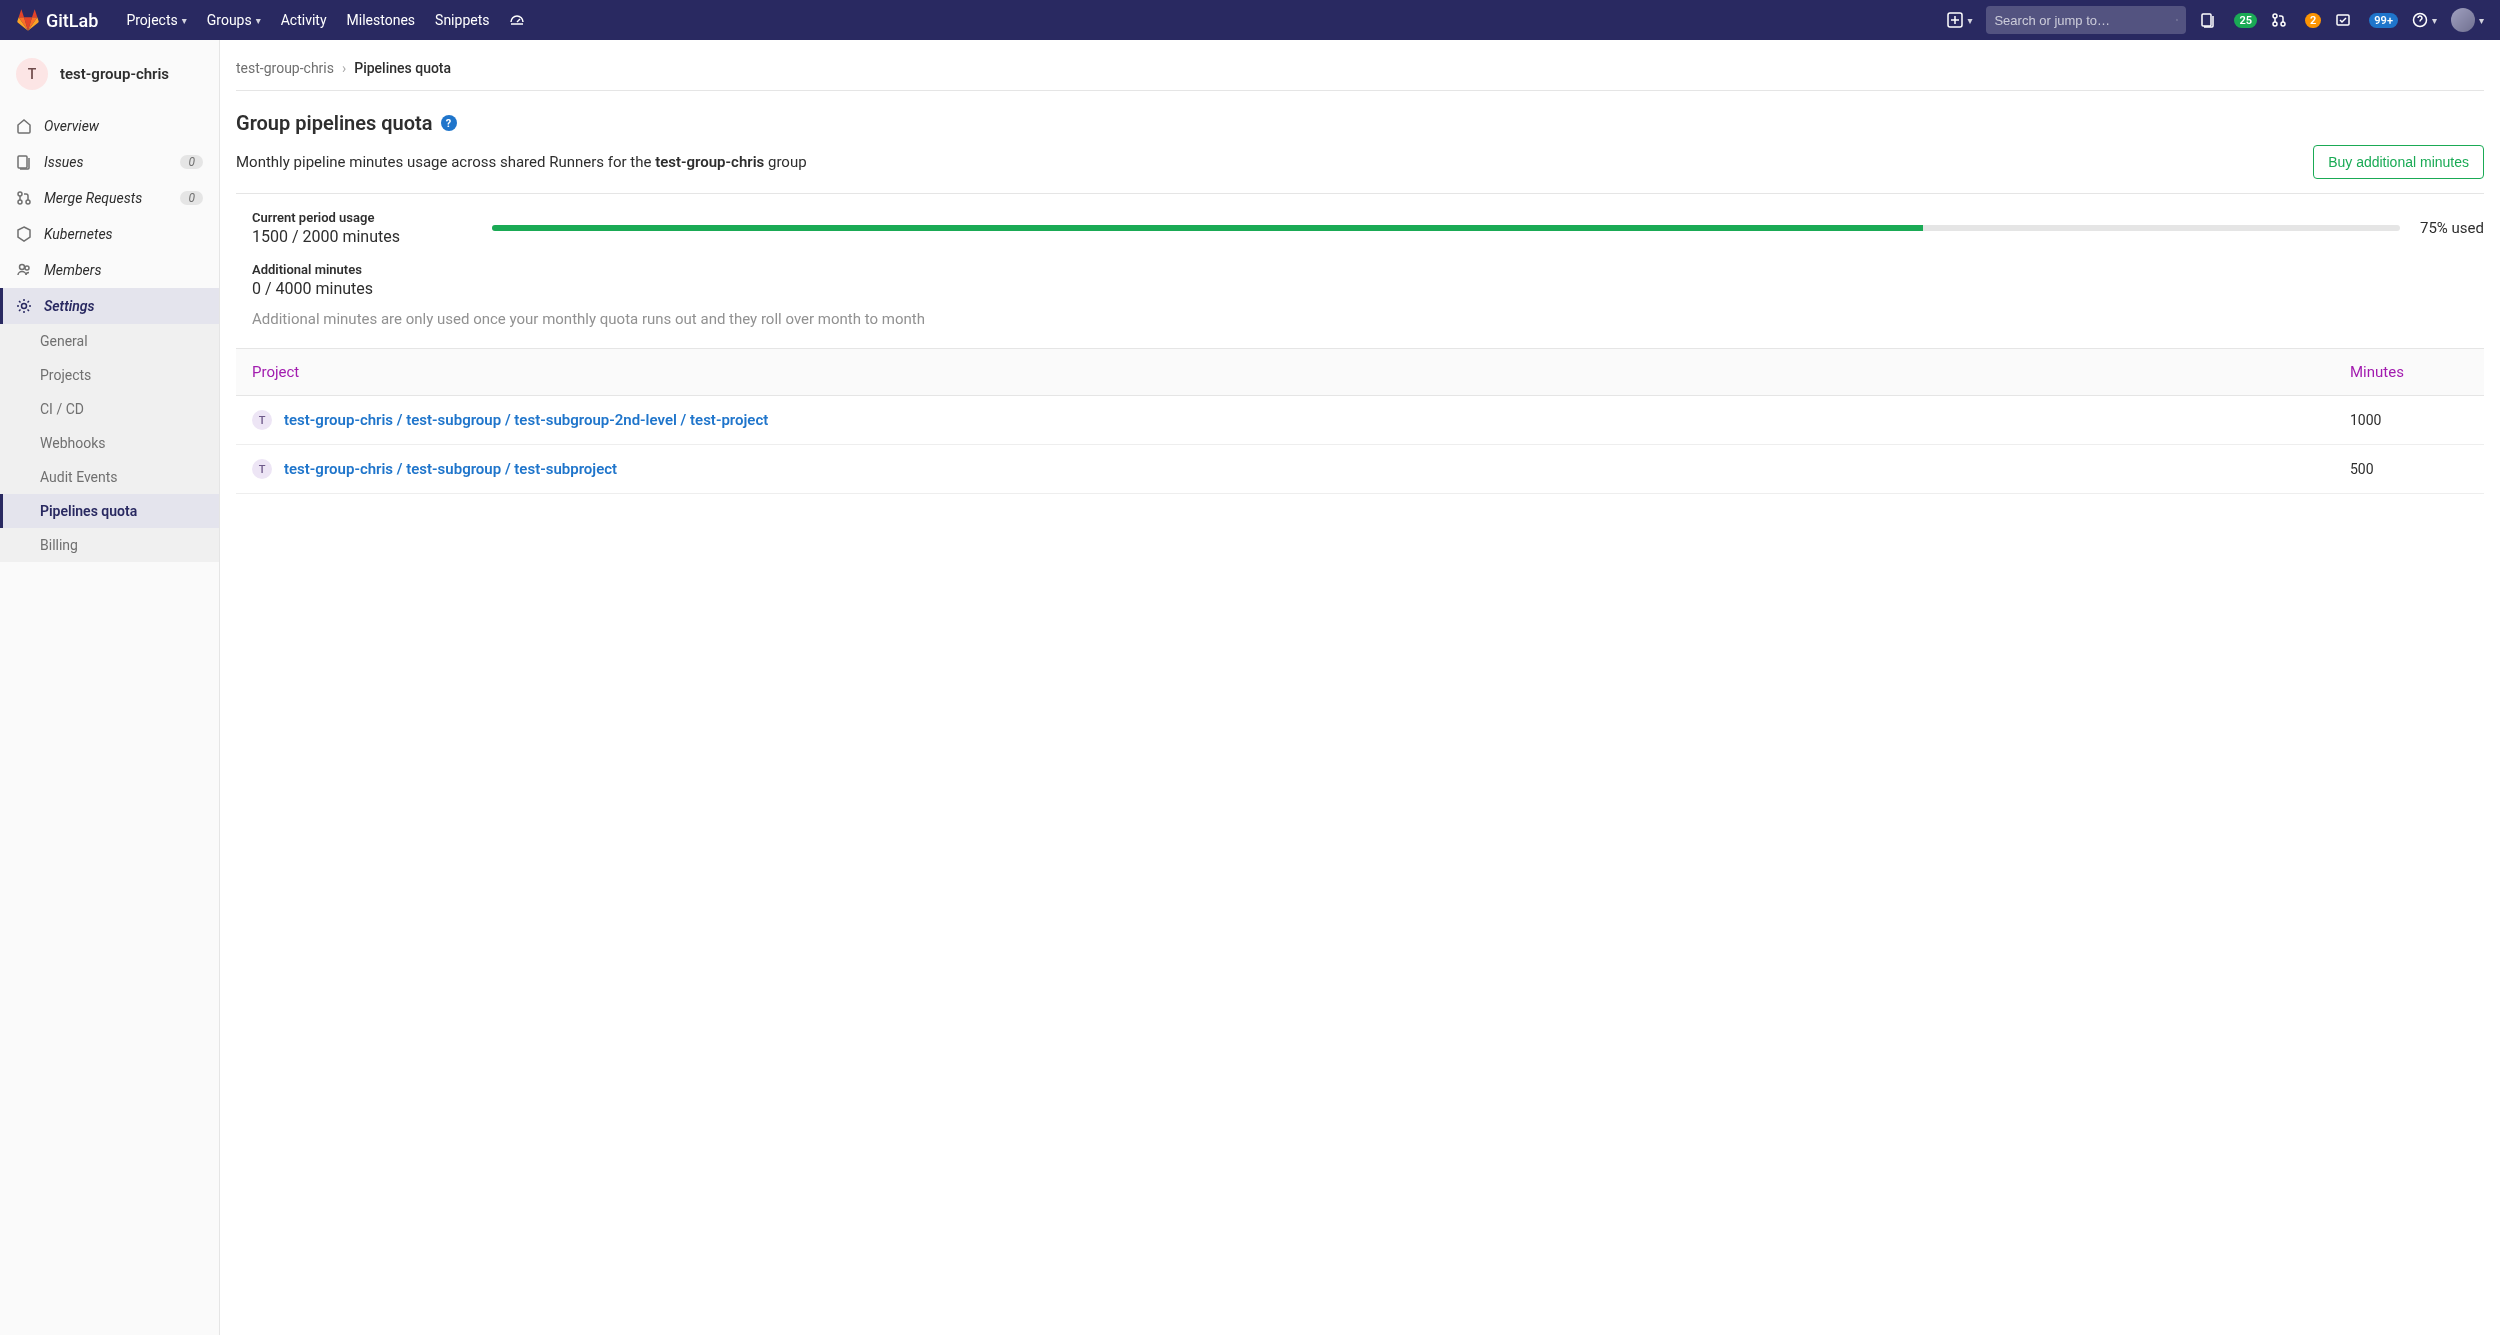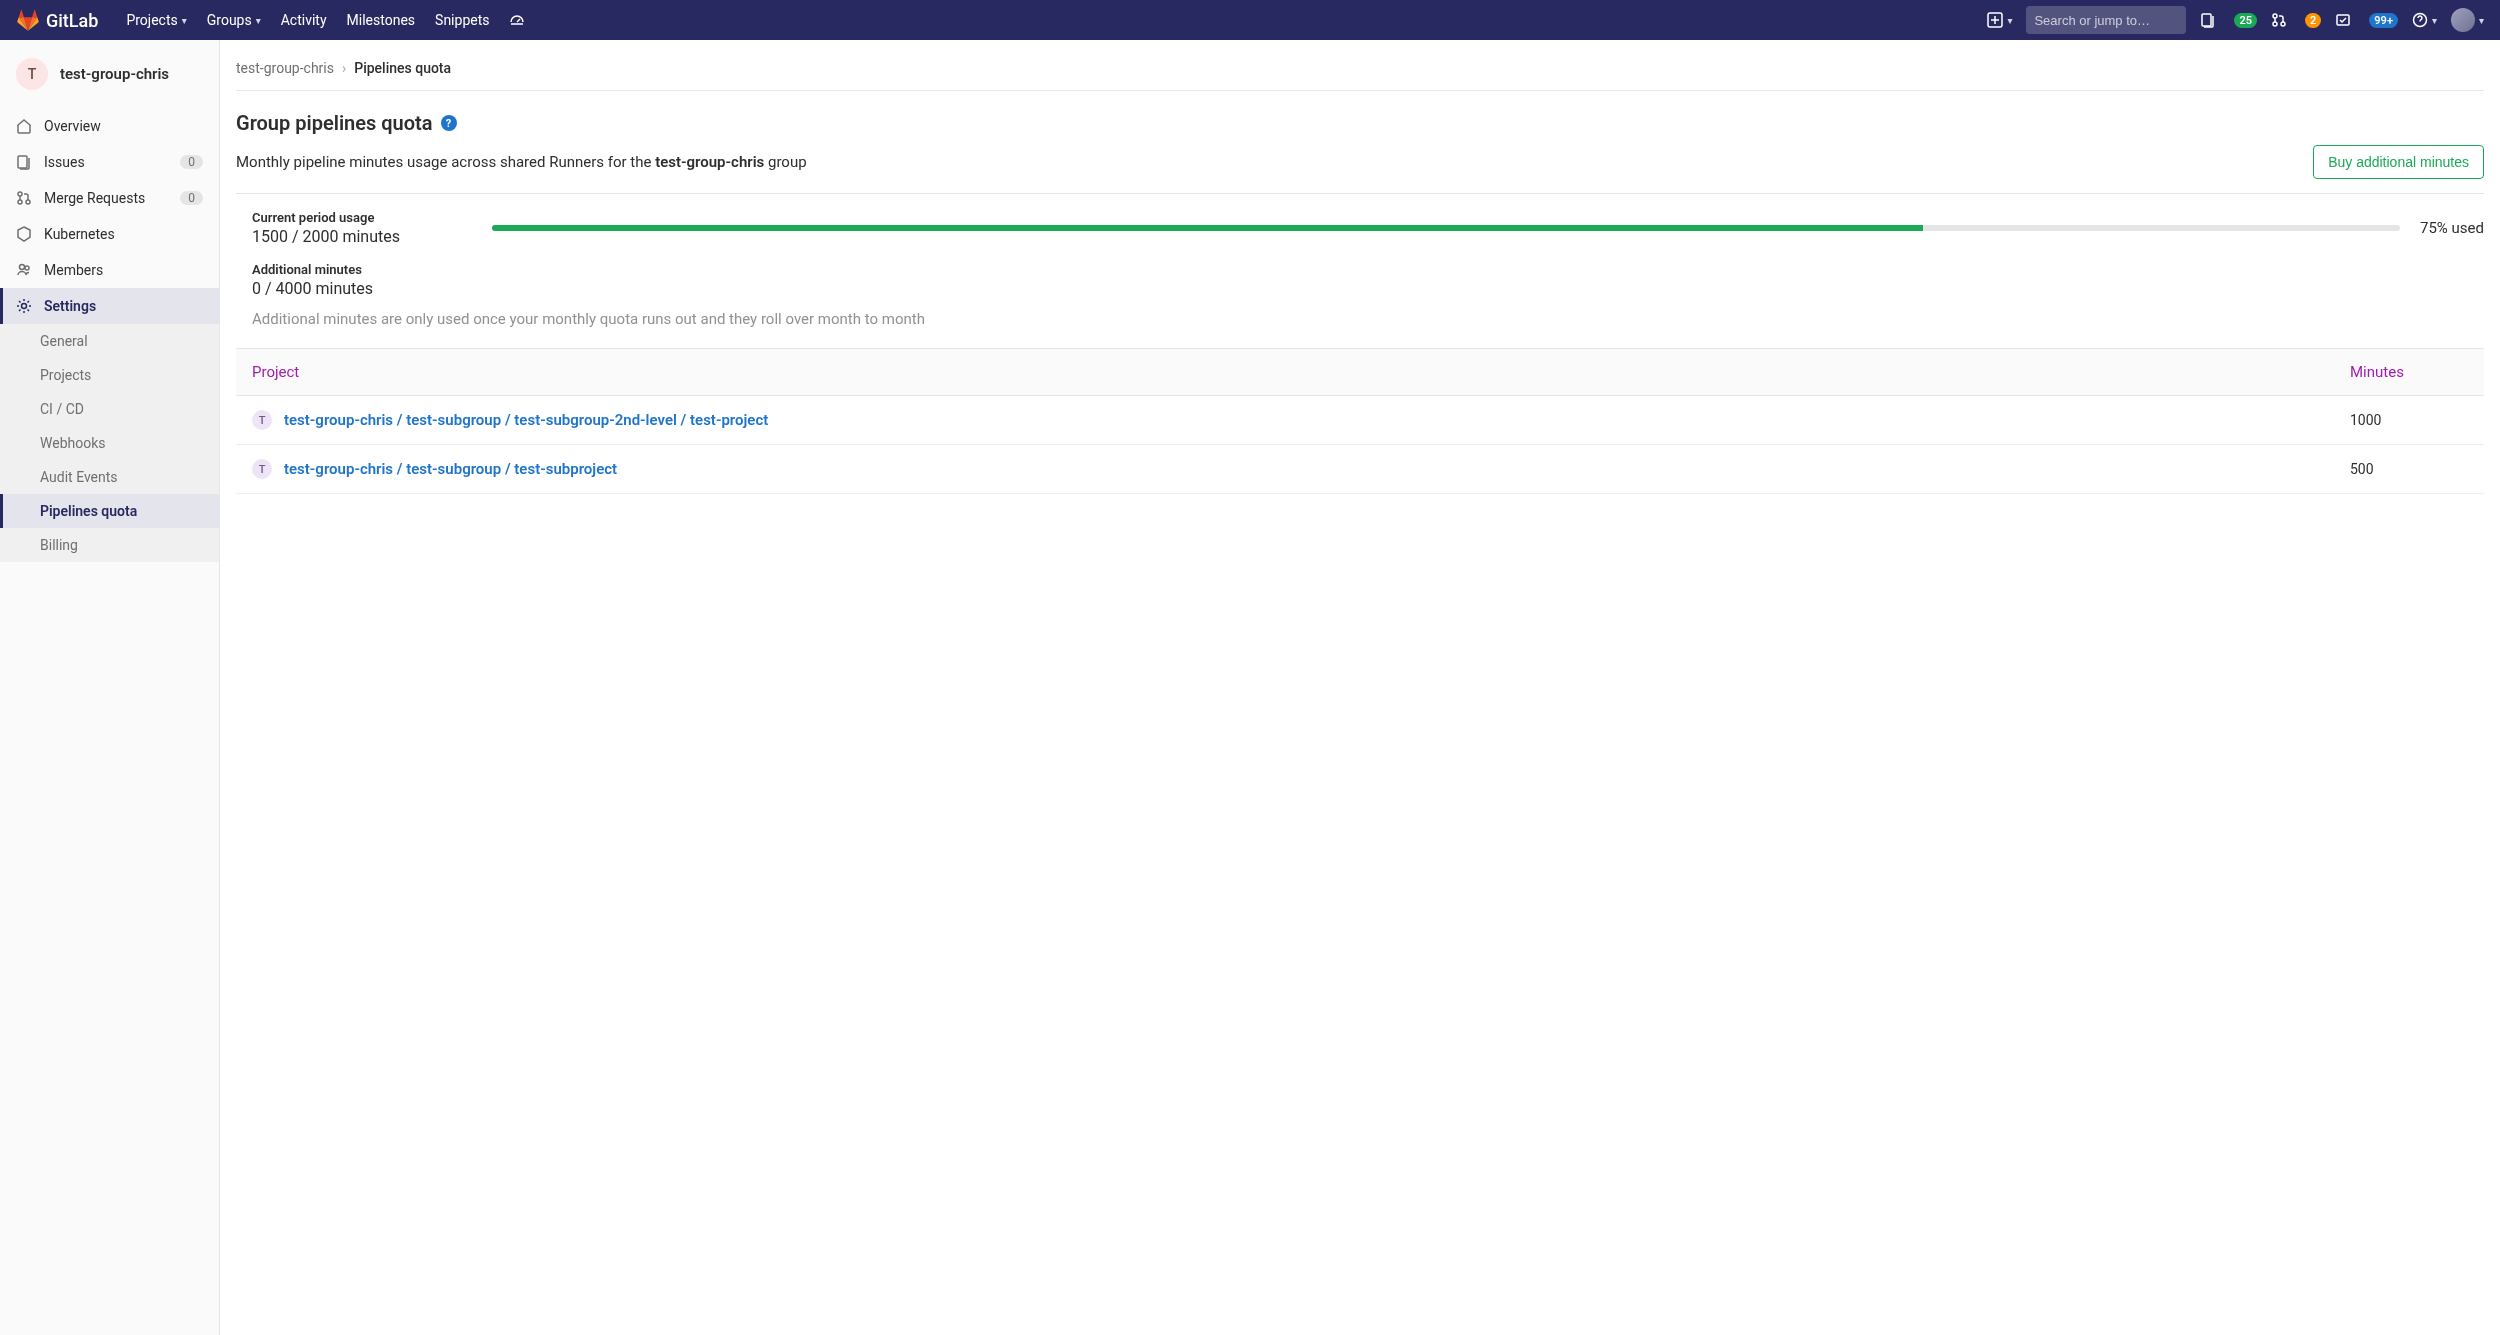--- a/index.html
+++ b/index.html
@@ -7,41 +7,41 @@
 
 
 .topnav { background: #292961; height: 40px; display: flex; align-items: center; padding: 0 16px; color: #fff; }
 .topnav .logo { display: flex; align-items: center; gap: 6px; font-size: 18px; font-weight: 500; margin-right: 18px; }
 .topnav .logo svg { width: 24px; height: 24px; }
 .topnav .nav-items { display: flex; align-items: center; gap: 0; }
 .topnav .nav-item { padding: 0 10px; font-size: 14px; display: flex; align-items: center; gap: 4px; cursor: pointer; height: 40px; }
 .topnav .spacer { flex: 1; }
 .topnav .right { display: flex; align-items: center; gap: 14px; }
 .topnav .plus { display: flex; align-items: center; gap: 4px; cursor: pointer; }
-.topnav .search { background: rgba(255,255,255,0.2); border-radius: 4px; padding: 0 8px; height: 28px; width: 160px; display: flex; align-items: center; gap: 6px; color: rgba(255,255,255,0.8); }
+.topnav .search { background: rgba(255,255,255,0.2); border-radius: 4px; padding: 0 8px; height: 28px; width: 200px; display: flex; align-items: center; gap: 6px; color: rgba(255,255,255,0.8); }
 .topnav .search input { background: transparent; border: none; color: #fff; outline: none; flex: 1; font-size: 13px; }
 .topnav .search input::placeholder { color: rgba(255,255,255,0.7); }
 .topnav .badge-item { display: flex; align-items: center; gap: 18px; cursor: pointer; }
 .topnav .badge { border-radius: 8px; padding: 1px 5px; font-size: 11px; font-weight: 600; }
 .topnav .badge.green { background: #1aaa55; color: #fff; }
 .topnav .badge.orange { background: #fc9403; color: #fff; }
 .topnav .badge.blue { background: #1f75cb; color: #fff; }
 .topnav .help { display: flex; align-items: center; gap: 4px; cursor: pointer; }
 .topnav .avatar { width: 24px; height: 24px; border-radius: 50%; background: linear-gradient(135deg,#a0a0c0,#707090); cursor: pointer; }
 .topnav .chev { font-size: 10px; opacity: 0.8; }
 
 
 .layout { display: flex; height: calc(100vh - 40px); }
 
 
 .sidebar { width: 220px; background: #fafafa; border-right: 1px solid #e5e5e5; padding-top: 10px; }
 .sidebar .group-title { display: flex; align-items: center; gap: 12px; padding: 8px 16px 18px 16px; }
 .sidebar .group-avatar { width: 32px; height: 32px; border-radius: 50%; background: #fce5e5; color: #6e4a4a; display: flex; align-items: center; justify-content: center; font-weight: 500; font-size: 14px; }
 .sidebar .group-name { font-weight: 600; font-size: 15px; }
-.sidebar .item { display: flex; align-items: center; gap: 12px; padding: 10px 16px; cursor: pointer; color: #2e2e2e; }
+.sidebar .item { display: flex; align-items: center; gap: 12px; padding: 10px 16px; cursor: pointer; color: #2e2e2e; font-style: italic; }
 .sidebar .item .icon { width: 16px; height: 16px; display: flex; align-items: center; justify-content: center; color: #707070; }
 .sidebar .item .count { margin-left: auto; background: #e5e5e5; border-radius: 10px; padding: 0 8px; font-size: 12px; color: #707070; min-width: 20px; text-align: center; }
 .sidebar .item.active { background: #e4e4ed; color: #292961; font-weight: 600; border-left: 3px solid #292961; padding-left: 13px; }
 .sidebar .item.active .icon { color: #292961; }
 .sidebar .subitem { padding: 9px 16px 9px 40px; cursor: pointer; color: #707070; font-size: 14px; }
 .sidebar .subitem.active { background: #e4e4ed; color: #292961; font-weight: 600; border-left: 3px solid #292961; padding-left: 37px; }
 .sidebar .settings-section { background: #f0f0f0; }
 
 
 .main { flex: 1; padding: 16px 16px 16px 16px; overflow: auto; }

